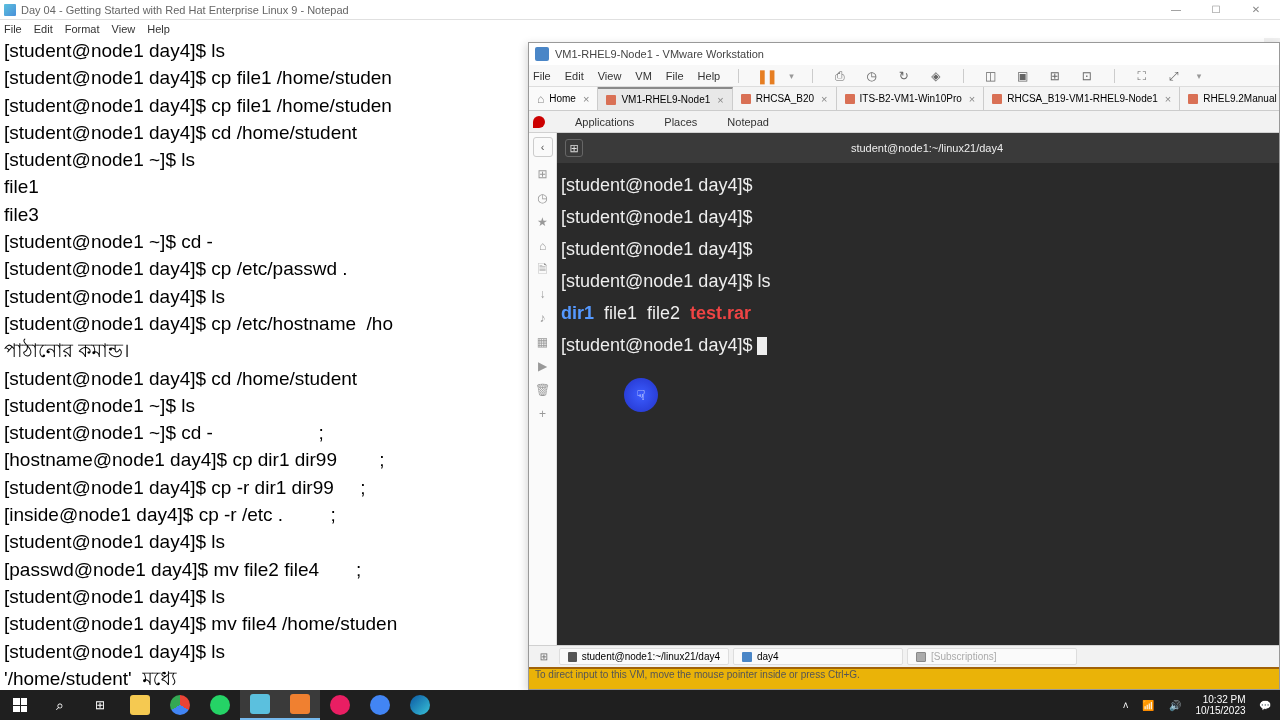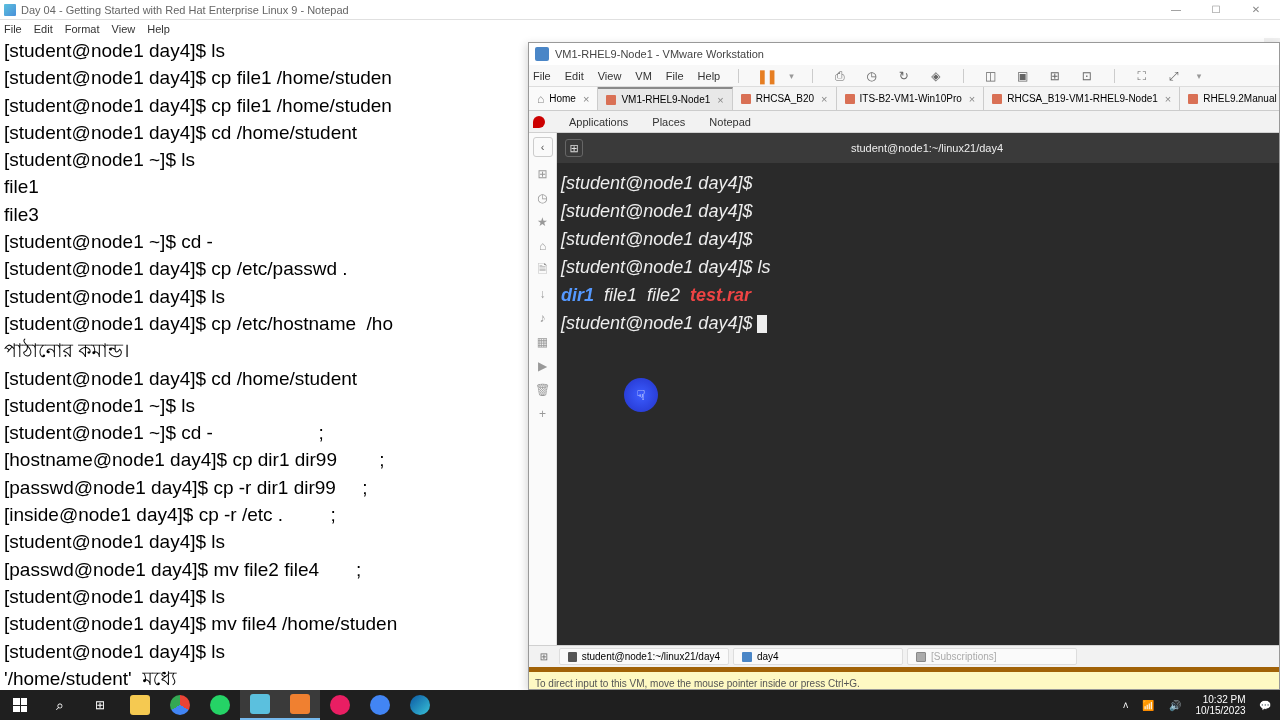--- a/index.html
+++ b/index.html
@@ -23,45 +23,45 @@
 .vmware-menu .tb-icon { width: 18px; height: 18px; display: flex; align-items: center; justify-content: center; color: #666; font-size: 12px; }
 .vmware-menu .pause { color: #e67e22; font-size: 14px; letter-spacing: -2px; }
 .vmware-tabs { height: 24px; background: #f0f0f0; display: flex; align-items: stretch; border-bottom: 1px solid #ccc; overflow: hidden; }
 .vmware-tabs .tab { display: flex; align-items: center; padding: 0 8px; font-size: 10px; border-right: 1px solid #ccc; gap: 5px; background: #f4f4f4; white-space: nowrap; }
 .vmware-tabs .tab.home { background: #fafafa; }
 .vmware-tabs .tab.active { background: #e8e8e8; border-top: 2px solid #8a8a8a; }
 .vmware-tabs .tab .tabicon { width: 10px; height: 10px; background: #d97055; border-radius: 1px; }
 .vmware-tabs .tab .homeicon { color: #888; font-size: 12px; }
 .vmware-tabs .tab .close { color: #888; font-size: 11px; margin-left: 2px; }
 
-.gnome-panel { height: 22px; background: #f2f2f2; display: flex; align-items: center; padding: 0 4px; font-size: 11px; gap: 24px; color: #333; border-bottom: 1px solid #d0d0d0; }
+.gnome-panel { height: 22px; background: #f2f2f2; display: flex; align-items: center; padding: 0 4px; font-size: 11px; gap: 30px; color: #333; border-bottom: 1px solid #d0d0d0; }
 .gnome-panel .rhat { width: 12px; height: 12px; background: #cc0000; border-radius: 50% 50% 50% 0; }
 
 .terminal-wrap { position: absolute; top: 90px; left: 0; right: 0; bottom: 44px; display: flex; }
 .sidebar { width: 28px; background: #fafafa; border-right: 1px solid #ddd; display: flex; flex-direction: column; align-items: center; padding-top: 4px; gap: 10px; }
 .sidebar .side-icon { width: 14px; height: 14px; color: #999; font-size: 12px; display: flex; align-items: center; justify-content: center; }
 .sidebar .back-btn { width: 20px; height: 20px; border: 1px solid #ccc; border-radius: 3px; display: flex; align-items: center; justify-content: center; font-size: 11px; color: #555; }
 
 .terminal { flex: 1; background: #2a2a2a; display: flex; flex-direction: column; }
 .term-titlebar { height: 30px; background: #3a3a3a; display: flex; align-items: center; padding: 0 8px; color: #ddd; font-size: 11px; }
 .term-titlebar .tnew { width: 18px; height: 18px; border: 1px solid #666; border-radius: 3px; display: flex; align-items: center; justify-content: center; font-size: 11px; }
 .term-titlebar .ttitle { flex: 1; text-align: center; font-size: 11px; color: #eee; }
-.term-body { flex: 1; background: #2a2a2a; padding: 6px 4px; font-family: "DejaVu Sans Mono", Consolas, monospace; font-size: 18px; line-height: 27px; color: #eee; white-space: pre; font-style: italic; }
+.term-body { flex: 1; background: #2a2a2a; padding: 6px 4px; font-family: "DejaVu Sans Mono", Consolas, monospace; font-size: 18px; line-height: 32px; color: #eee; white-space: pre; }
 .term-body .dir { color: #5599ff; font-weight: bold; }
 .term-body .rar { color: #ee4444; font-weight: bold; }
 .term-body .cursor { display: inline-block; width: 10px; height: 18px; background: #eee; vertical-align: text-bottom; }
 
 .gnome-taskbar { position: absolute; bottom: 22px; left: 0; right: 0; height: 22px; background: #f2f2f2; border-top: 1px solid #d0d0d0; display: flex; align-items: center; padding: 0 4px; gap: 4px; font-size: 10px; }
 .gnome-taskbar .tb-item { display: flex; align-items: center; padding: 2px 8px; gap: 5px; border: 1px solid #ddd; background: #fafafa; border-radius: 2px; width: 170px; }
 .gnome-taskbar .tb-item.sub { color: #aaa; }
 .gnome-taskbar .tb-item .ticon { width: 10px; height: 10px; background: #555; border-radius: 1px; }
 .gnome-taskbar .tb-item .ticon.blue { background: #4a86c7; }
 .gnome-taskbar .tb-item .ticon.gray { background: #aaa; border: 1px solid #888; }
 .gnome-taskbar .tb-icon-only { width: 22px; height: 18px; display: flex; align-items: center; justify-content: center; color: #666; }
-.status-hint { position: absolute; bottom: 0; left: 0; right: 0; height: 22px; background: #fef9c3; display: flex; align-items: flex-end; padding: 0 6px; font-size: 10px; color: #555; border-top: 5px solid #a16207; }
+.status-hint { position: absolute; bottom: 0; left: 0; right: 0; height: 22px; background: #eab308; display: flex; align-items: flex-start; padding: 0 6px; font-size: 10px; color: #555; border-top: 2px solid #a16207; }
 
 .cursor-pointer { position: absolute; width: 34px; height: 34px; border-radius: 50%; background: radial-gradient(circle,#3b5cff 0%,#2a3fd9 70%,rgba(42,63,217,0) 100%); display: flex; align-items: center; justify-content: center; }
 .cursor-pointer::after { content: "☟"; color: #fff; font-size: 14px; }
 
 .win-taskbar { position: absolute; bottom: 0; left: 0; width: 1280px; height: 30px; background: #1f1f1f; display: flex; align-items: center; }
 .win-taskbar .start { width: 40px; height: 30px; display: flex; align-items: center; justify-content: center; }
 .win-taskbar .start .win-logo { width: 14px; height: 14px; display: grid; grid-template: 1fr 1fr / 1fr 1fr; gap: 1px; }
 .win-taskbar .start .win-logo div { background: #fff; }
 .win-taskbar .tb-btn { width: 40px; height: 30px; display: flex; align-items: center; justify-content: center; }
 .win-taskbar .tb-btn.active { background: #3a3a3a; border-bottom: 2px solid #76b9ed; }
@@ -99,21 +99,21 @@
 <span>file3</span>
 <span>[student@node1 ~]$ cd -</span>
 <span>[student@node1 day4]$ cp /etc/passwd .</span>
 <span>[student@node1 day4]$ ls</span>
 <span>[student@node1 day4]$ cp /etc/hostname  /ho</span>
 <span>পাঠানোর কমান্ড।</span>
 <span>[student@node1 day4]$ cd /home/student</span>
 <span>[student@node1 ~]$ ls</span>
 <span>[student@node1 ~]$ cd -                    ; </span>
 <span>[hostname@node1 day4]$ cp dir1 dir99        ; </span>
-<span>[passwd@node1 day4]$ cp -r dir1 dir99     ; </span>
+<span>[student@node1 day4]$ cp -r dir1 dir99     ; </span>
 <span>[inside@node1 day4]$ cp -r /etc .         ;</span>
 <span>[student@node1 day4]$ ls</span>
 <span>[passwd@node1 day4]$ mv file2 file4       ;</span>
 <span>[student@node1 day4]$ ls</span>
 <span>[student@node1 day4]$ mv file4 /home/studen</span>
 <span>[student@node1 day4]$ ls</span>
 <span>'/home/student'  মধ্যে</span>
 </div>
   <div class="notepad-scroll">
     <div class="notepad-scroll-thumb"></div>

